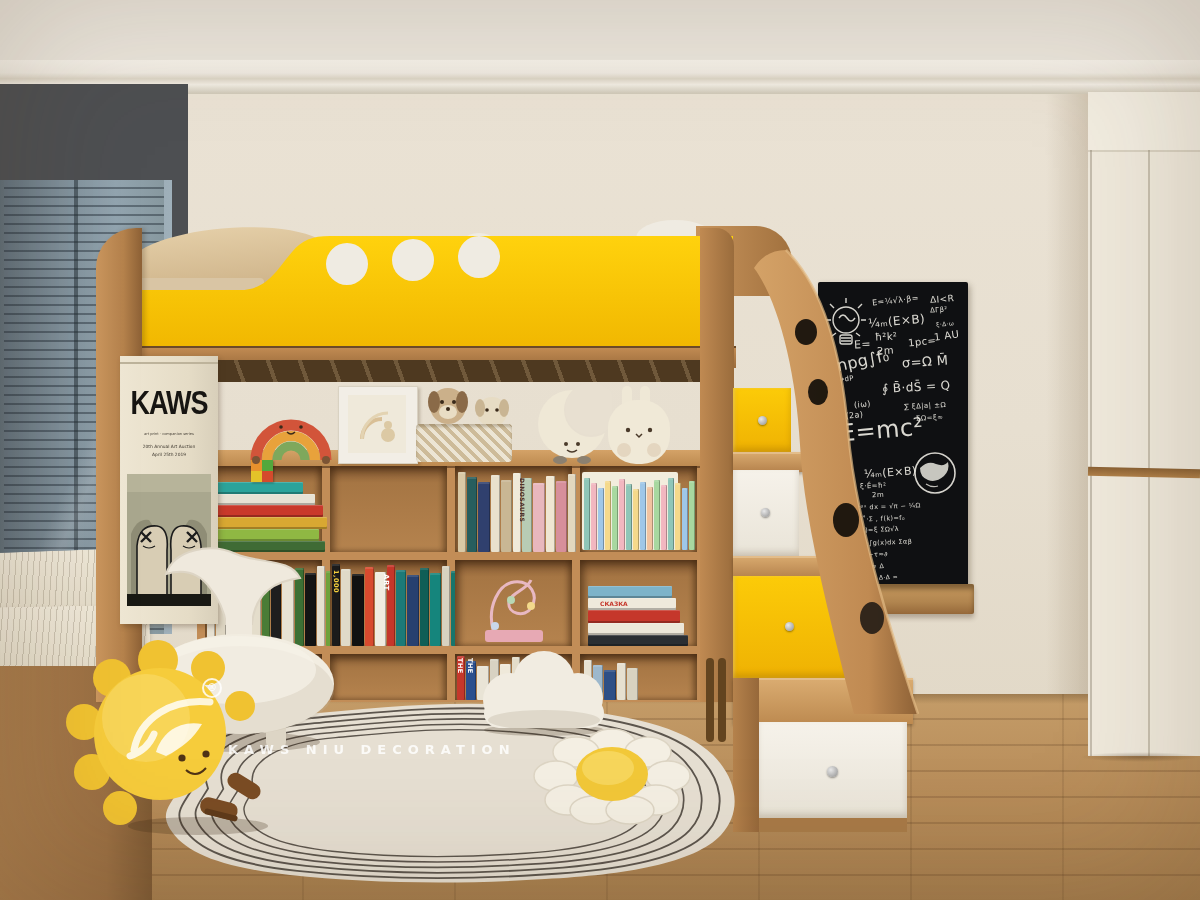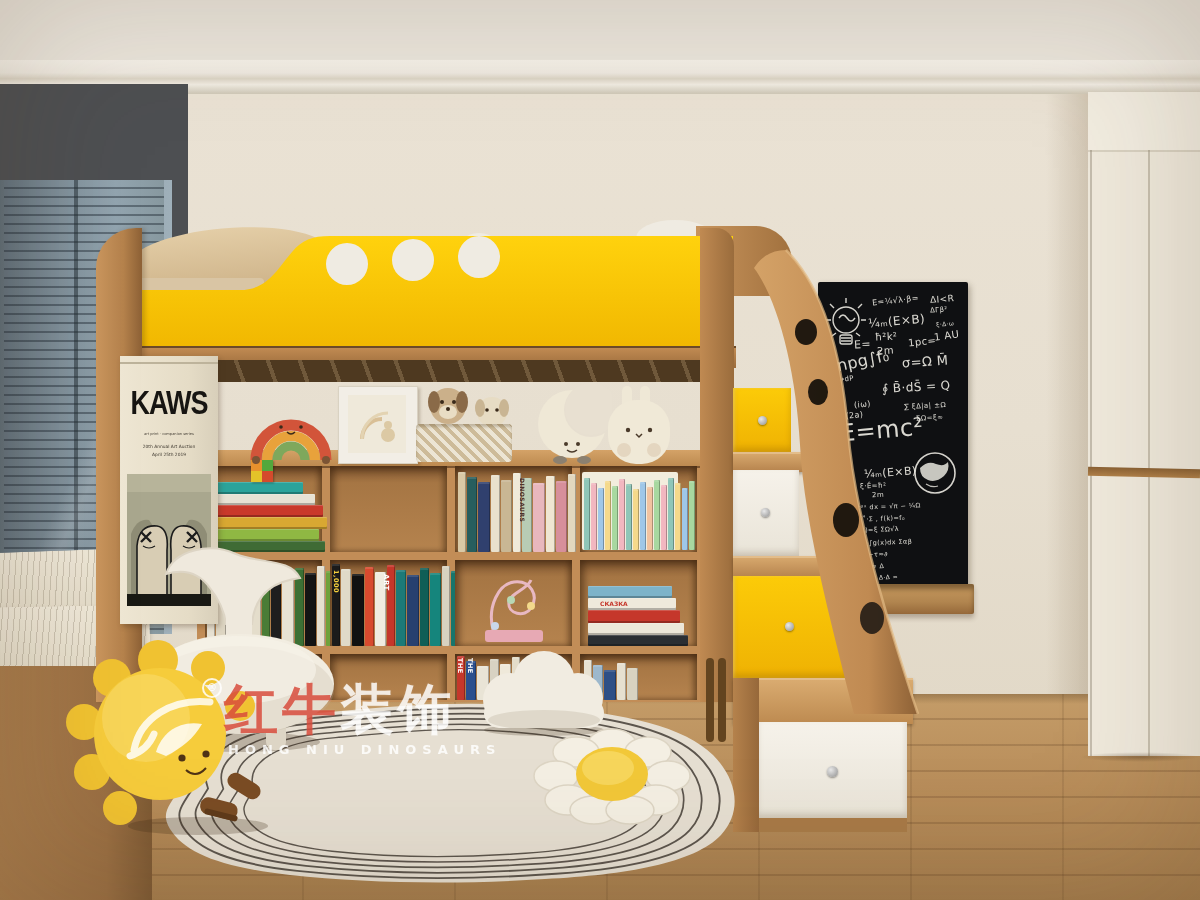--- a/index.html
+++ b/index.html
@@ -583,17 +583,16 @@
 
   <div class="abs watermark">
     <svg class="abs" style="left:0;top:6px;" width="104" height="82" viewBox="0 0 104 82">
       <g stroke="#ffffff" stroke-width="7" fill="none" stroke-linecap="round" opacity=".92">
         <path d="M12,66 C18,34 50,14 88,18"></path>
         <path d="M8,72 C20,68 28,60 32,50"></path>
       </g>
       <path d="M34,68 C40,48 58,36 80,40 C72,54 60,64 44,72 Z" fill="#ffffff" opacity=".92"></path>
     </svg>
     <div class="wm-reg">®</div>
-    <div class="wm-cn"><span class="wm-red">红牛</span><span class="wm-white">装饰</span></div>
-    <div class="wm-en">HONG NIU DINOSAURS</div>
+    <div class="wm-en">KAWS NIU DECORATION</div>
   </div>
 
 </div>
 
 </body></html>

